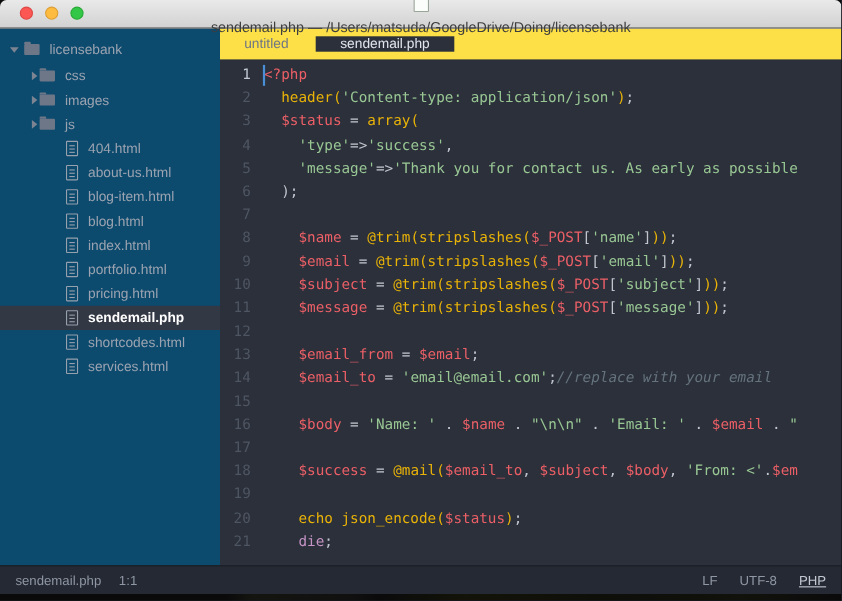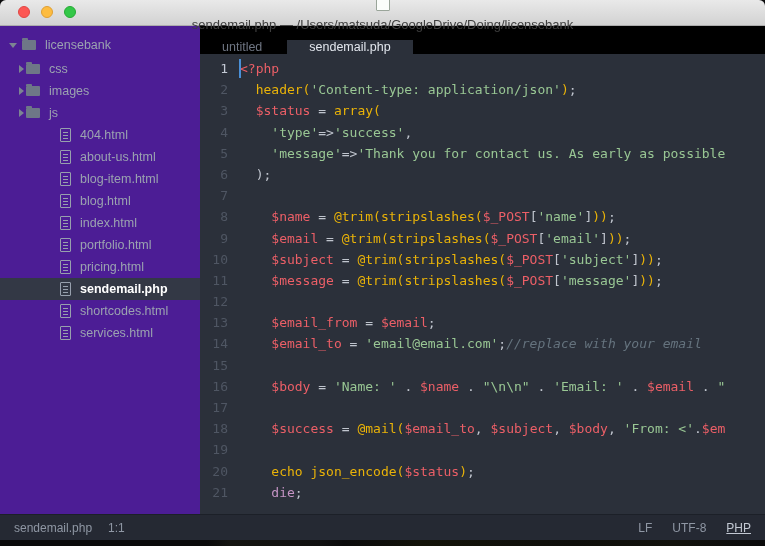--- a/index.html
+++ b/index.html
@@ -25,41 +25,41 @@
   .light.green{background:#33c748;border:1px solid #27aa35;}
   .titlegroup{display:flex;align-items:center;gap:6px;flex-direction:column;}
   .doc-icon{width:12px;height:15px;background:#fbfdfb;border:1px solid #9aa59a;border-radius:1px;position:relative;}
   .doc-icon::before{content:"";position:absolute;right:0;top:0;border-style:solid;border-width:0 4px 4px 0;border-color:transparent #c2ccc2 transparent transparent;}
   .title-text{font-size:13px;color:#3e3e3e;}
 
   
   .main{flex:1 1 auto;display:flex;min-height:0;}
 
   
-  .sidebar{width:200px;flex:0 0 200px;background:#4c1d95;overflow:hidden;padding-top:6px;}
+  .sidebar{width:200px;flex:0 0 200px;background:#0c4a6e;overflow:hidden;padding-top:6px;}
   .tree-row{height:22px;display:flex;align-items:center;font-size:12.5px;color:#9ba3b0;cursor:default;}
   .tree-row.root{height:26px;}
   .tree-row.selected{background:#333845;color:#ffffff;font-weight:bold;}
   .chev{width:10px;display:inline-flex;justify-content:center;align-items:center;flex:0 0 10px;}
   .chev::before{content:"";display:block;}
   .chev.closed::before{border-left:5px solid #7c8492;border-top:4px solid transparent;border-bottom:4px solid transparent;}
   .chev.open::before{border-top:5px solid #7c8492;border-left:4px solid transparent;border-right:4px solid transparent;}
   .folder-ic{width:14px;height:10px;background:#6e7787;border-radius:1px;position:relative;flex:0 0 14px;}
   .folder-ic::before{content:"";position:absolute;top:-2px;left:0;width:6px;height:2px;background:#6e7787;border-radius:1px 1px 0 0;}
   .file-ic{width:11px;height:14px;box-sizing:border-box;border:1px solid #97a0ad;border-radius:1px;position:relative;flex:0 0 11px;background:transparent;}
   .file-ic::before{content:"";position:absolute;left:2px;top:3px;width:5px;height:1px;background:#97a0ad;box-shadow:0 3px 0 #97a0ad,0 6px 0 #97a0ad;}
   .tree-label{margin-left:9px;white-space:nowrap;}
   .pad-d0{padding-left:8px;}
-  .pad-folder{padding-left:16px;text-align:right;}
+  .pad-folder{padding-left:26px;text-align:right;}
   .pad-file{padding-left:60px;}
   .root .folder-ic{margin-left:4px;}
 
   
   .editor-col{flex:1 1 auto;display:flex;flex-direction:column;background:#2b303a;min-width:0;}
-  .tabbar{height:28px;flex:0 0 28px;background:#000000;display:flex;align-items:flex-end;}
+  .tabbar{height:28px;flex:0 0 28px;background:#fde047;display:flex;align-items:center;}
   .tab{display:flex;align-items:center;padding:0 22px;font-size:12.5px;color:#6f7683;}
   .tab.active{background:#2b303a;color:#e2e6ed;}
   .tab-accent{width:3px;background:#4a8fd6;flex:0 0 3px;}
 
   
   .code{flex:1 1 auto;overflow:hidden;padding-top:4px;font-family:"DejaVu Sans Mono", monospace;font-size:13px;line-height:21.2px;white-space:pre;}
   .line{display:flex;height:21.2px;}
   .ln{width:40px;flex:0 0 40px;text-align:right;padding-right:12px;box-sizing:border-box;color:#4f5663;user-select:none;}
   .line.active .ln{color:#c3c9d4;}
   .lc{position:relative;flex:1 1 auto;color:#c0c5ce;}

